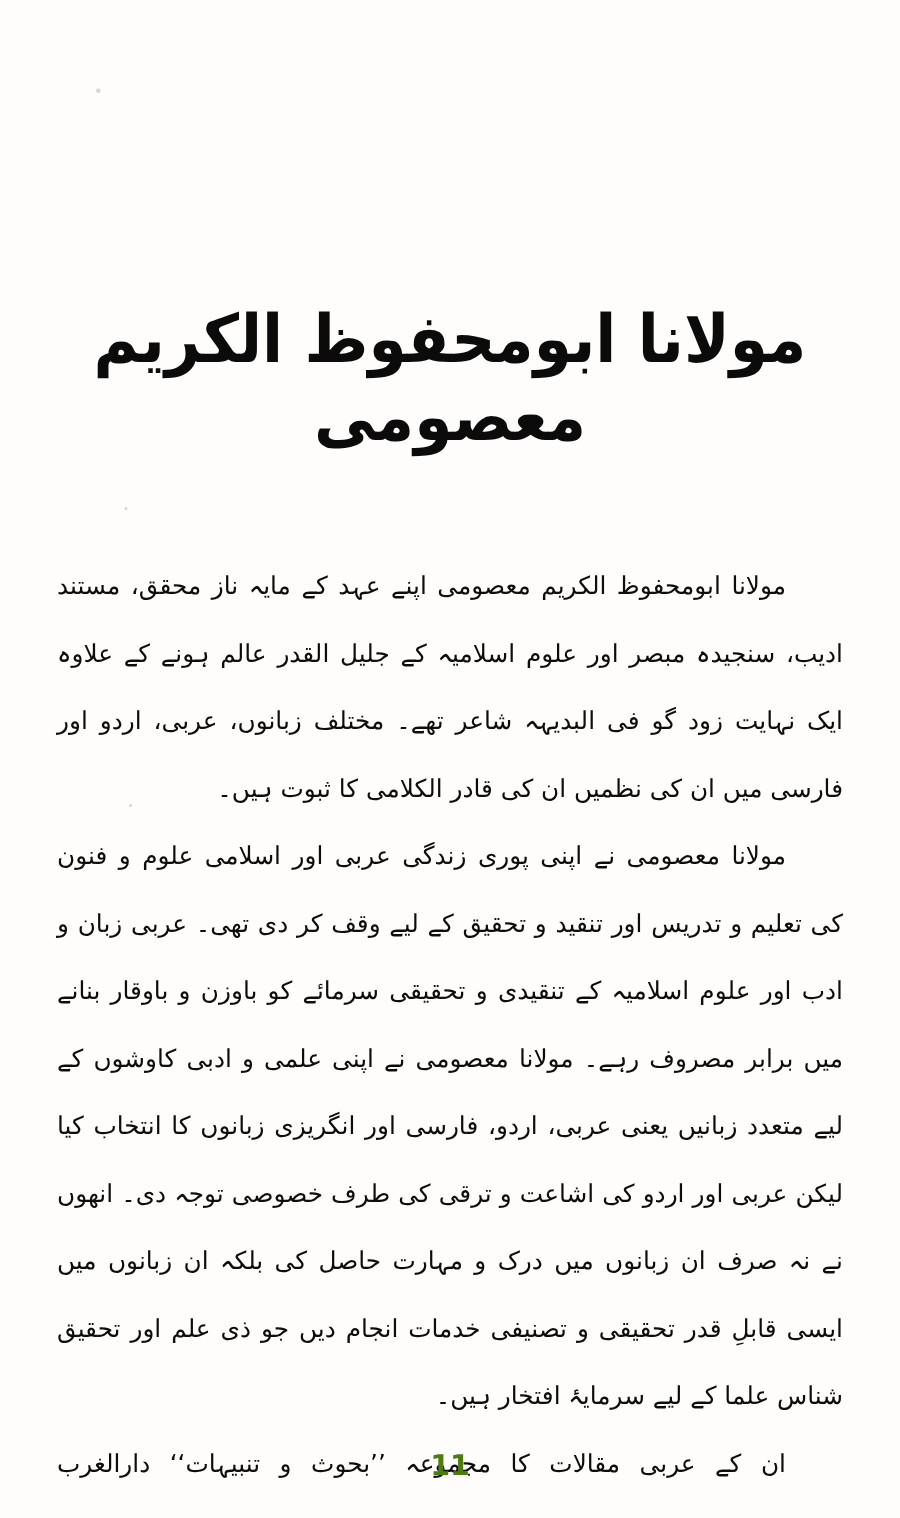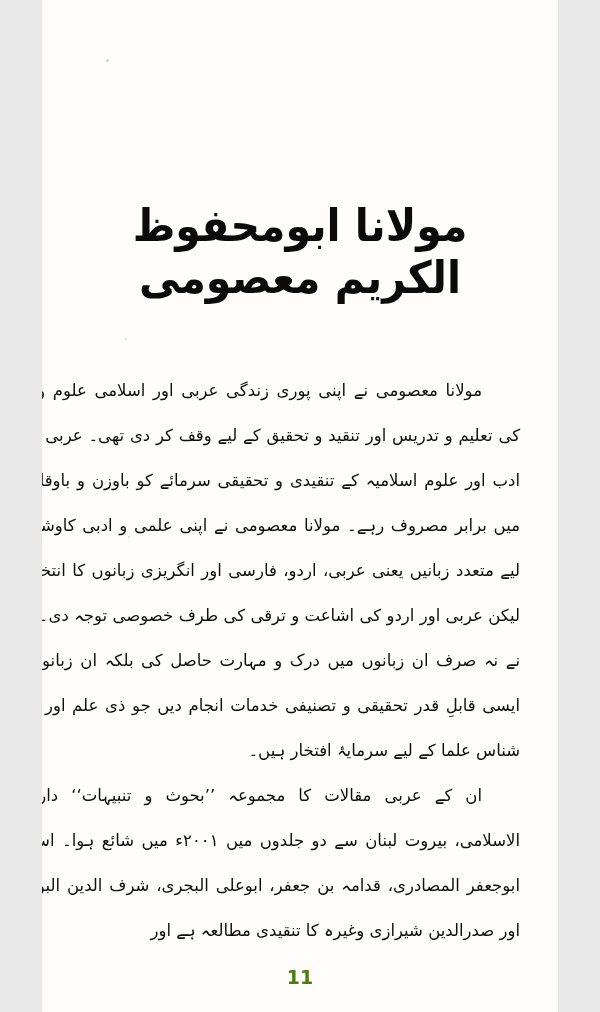--- a/index.html
+++ b/index.html
@@ -2,21 +2,21 @@
 <html lang="ur" dir="rtl"><head>
 <meta charset="utf-8">
 <style>
   html, body {
     margin: 0;
     padding: 0;
     background: #e8e8e8;
   }
   .page {
     position: relative;
-    width: 516px;
+    width: 600px;
     height: 1012px;
     margin: 0 auto;
     background: #fefdfc;
     overflow: hidden;
     font-family: "DejaVu Sans", sans-serif;
     color: #111;
   }
   
   .speck {
     position: absolute;
@@ -76,19 +76,20 @@
 
 <div class="page">
 
   <div class="speck" style="left:64px; top:59px; width:3px; height:3px;"></div>
   <div class="speck" style="left:86px; top:536px; width:2px; height:2px;"></div>
   <div class="speck" style="left:83px; top:338px; width:2px; height:2px;"></div>
 
   <div class="chapter-title">مولانا ابومحفوظ الکریم معصومی</div>
 
   <div class="body-text">
+    <p>مولانا ابومحفوظ الکریم معصومی اپنے عہد کے مایہ ناز محقق، مستند ادیب، سنجیدہ مبصر اور علوم اسلامیہ کے جلیل القدر عالم ہونے کے علاوہ ایک نہایت زود گو فی البدیہہ شاعر تھے۔ مختلف زبانوں، عربی، اردو اور فارسی میں ان کی نظمیں ان کی قادر الکلامی کا ثبوت ہیں۔</p>
     <p>مولانا معصومی نے اپنی پوری زندگی عربی اور اسلامی علوم و فنون کی تعلیم و تدریس اور تنقید و تحقیق کے لیے وقف کر دی تھی۔ عربی زبان و ادب اور علوم اسلامیہ کے تنقیدی و تحقیقی سرمائے کو باوزن و باوقار بنانے میں برابر مصروف رہے۔ مولانا معصومی نے اپنی علمی و ادبی کاوشوں کے لیے متعدد زبانیں یعنی عربی، اردو، فارسی اور انگریزی زبانوں کا انتخاب کیا لیکن عربی اور اردو کی اشاعت و ترقی کی طرف خصوصی توجہ دی۔ انھوں نے نہ صرف ان زبانوں میں درک و مہارت حاصل کی بلکہ ان زبانوں میں ایسی قابلِ قدر تحقیقی و تصنیفی خدمات انجام دیں جو ذی علم اور تحقیق شناس علما کے لیے سرمایۂ افتخار ہیں۔</p>
     <p>ان کے عربی مقالات کا مجموعہ ’’بحوث و تنبیہات‘‘ دارالغرب الاسلامی، بیروت لبنان سے دو جلدوں میں ۲۰۰۱ء میں شائع ہوا۔ اس میں ابوجعفر المصادری، قدامہ بن جعفر، ابوعلی البجری، شرف الدین البوصیری اور صدرالدین شیرازی وغیرہ کا تنقیدی مطالعہ ہے اور</p>
   </div>
 
   <div class="page-number">11</div>
 
 </div>
 
 </body></html>

